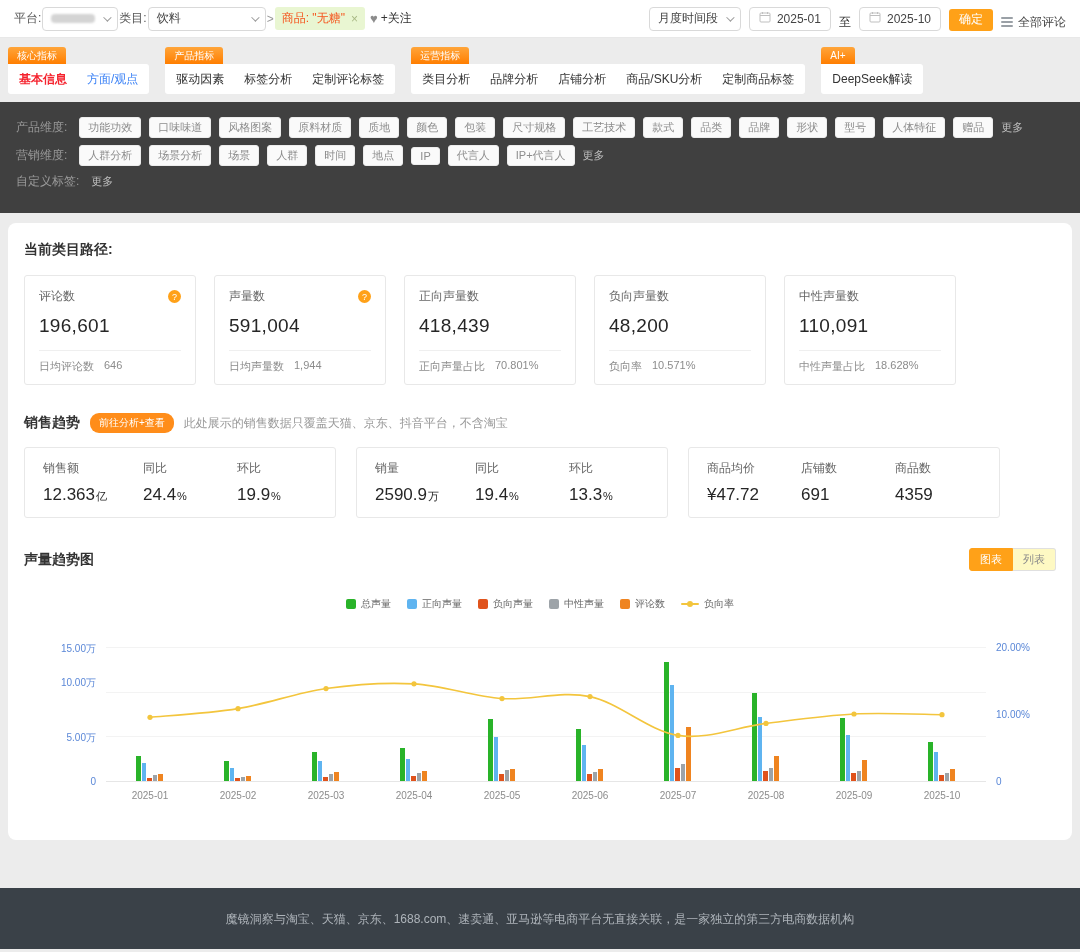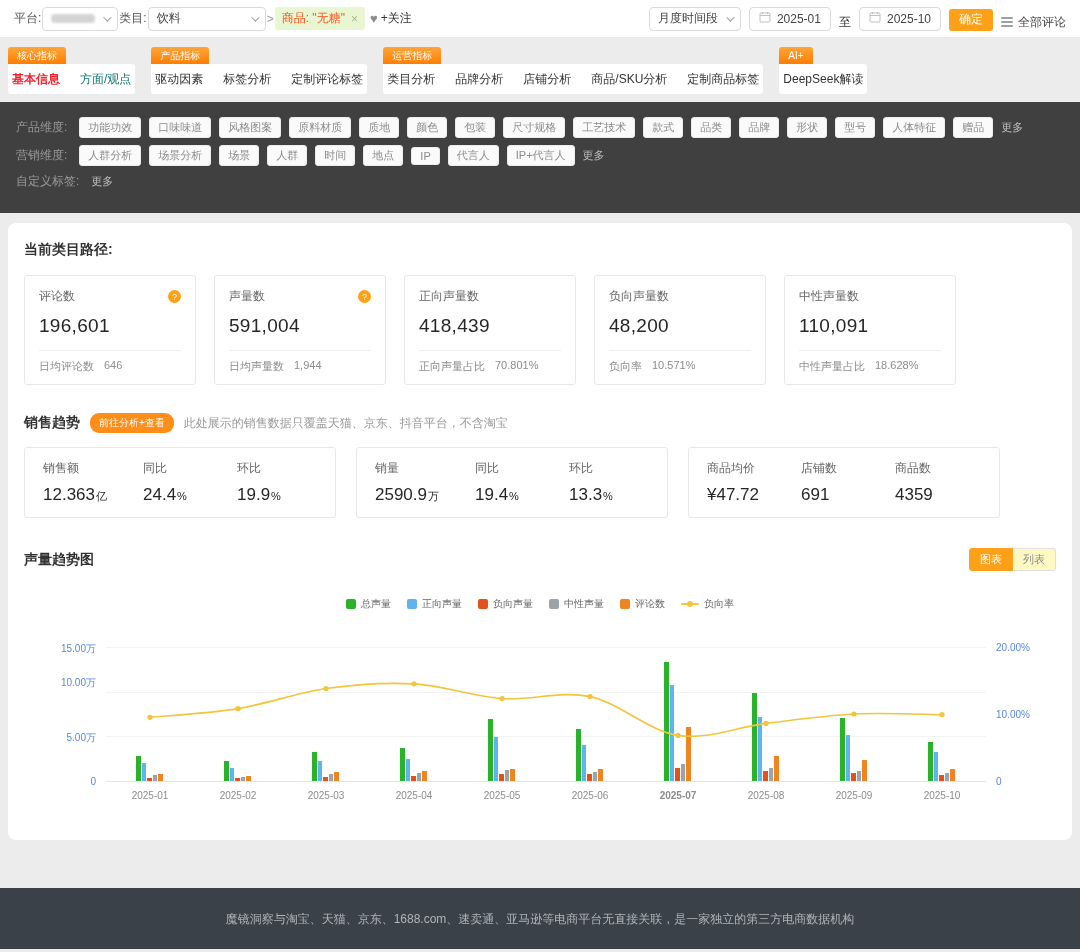--- a/index.html
+++ b/index.html
@@ -19,26 +19,26 @@
   .heart{color:#8c8c8c;font-size:13px;}
   .tb-right{margin-left:auto;display:flex;align-items:flex-end;gap:8px;}
   .datebox{display:inline-flex;align-items:center;gap:6px;border:1px solid #d9d9d9;border-radius:4px;height:24px;padding:0 9px;color:#444;cursor:pointer;}
   .btn-confirm{background:#ffa118;color:#fff;border:none;border-radius:3px;height:22px;padding:0 10px;font-size:12px;cursor:pointer;}
   .all-comments{display:inline-flex;gap:5px;align-items:center;color:#444;cursor:pointer;}
   .list-icon{display:inline-block;width:12px;}
   .list-icon i{display:block;height:2px;background:#9aa0a6;margin:2px 0;border-radius:1px;}
 
   
   .tabs-strip{display:flex;align-items:flex-end;gap:16px;padding:0 8px;margin-top:26px;}
-  .tab-group{position:relative;background:#fff;border-radius:0 3px 3px 3px;padding:0 4px;height:30px;display:flex;align-items:center;text-align:center;}
+  .tab-group{position:relative;background:#fff;border-radius:0 3px 3px 3px;padding:0 11px;height:30px;display:flex;align-items:center;text-align:center;}
   .ribbon{position:absolute;left:0;top:-17px;background:linear-gradient(180deg,#ffa53a,#ff7e00);color:#fff;font-size:10px;line-height:17px;padding:0 9px;border-radius:3px 3px 0 0;white-space:nowrap;}
   .tab-row{display:flex;gap:20px;}
   .tab{cursor:pointer;color:#333;font-size:12px;white-space:nowrap;}
   .tab.active{color:#f5222d;font-weight:bold;}
-  .tab.accent{color:#0f766e;}
+  .tab.accent{color:#3b82f6;}
 
   
   .filters{background:#404040;margin-top:8px;padding:8px 16px 16px;}
   .filter-row{display:flex;align-items:center;flex-wrap:wrap;gap:8px;margin:7px 0;}
   .filter-label{color:#999;margin-right:4px;}
   .chip{background:#fafafa;border:1px solid #ececec;color:#8c8c8c;border-radius:3px;padding:2px 8px;font-size:11px;cursor:pointer;white-space:nowrap;}
   .more{color:#bfbfbf;cursor:pointer;font-size:11px;}
 
   
   .main-card{background:#fff;border-radius:8px;margin:10px 8px 0;padding:18px 16px 26px;}
@@ -408,21 +408,21 @@
       <div class="bar" style="left: 475.75px; height: 35.7333px; background: rgb(95, 180, 240);"></div>
       <div class="bar" style="left: 481.25px; height: 6.7px; background: rgb(224, 83, 28);"></div>
       <div class="bar" style="left: 486.75px; height: 9.38px; background: rgb(157, 163, 168);"></div>
       <div class="bar" style="left: 492.25px; height: 11.6133px; background: rgb(239, 132, 32);"></div>
       <div class="xtick" style="left: 452px;">2025-06</div>
       <div class="bar" style="left: 558.25px; height: 118.813px; background: rgb(41, 179, 41);"></div>
       <div class="bar" style="left: 563.75px; height: 95.5867px; background: rgb(95, 180, 240);"></div>
       <div class="bar" style="left: 569.25px; height: 13.4px; background: rgb(224, 83, 28);"></div>
       <div class="bar" style="left: 574.75px; height: 16.9733px; background: rgb(157, 163, 168);"></div>
       <div class="bar" style="left: 580.25px; height: 53.6px; background: rgb(239, 132, 32);"></div>
-      <div class="xtick" style="left: 540px; font-weight: bold;">2025-07</div>
+      <div class="xtick" style="left: 540px;">2025-07</div>
       <div class="bar" style="left: 646.25px; height: 87.5467px; background: rgb(41, 179, 41);"></div>
       <div class="bar" style="left: 651.75px; height: 64.32px; background: rgb(95, 180, 240);"></div>
       <div class="bar" style="left: 657.25px; height: 9.82667px; background: rgb(224, 83, 28);"></div>
       <div class="bar" style="left: 662.75px; height: 13.4px; background: rgb(157, 163, 168);"></div>
       <div class="bar" style="left: 668.25px; height: 25.0133px; background: rgb(239, 132, 32);"></div>
       <div class="xtick" style="left: 628px;">2025-08</div>
       <div class="bar" style="left: 734.25px; height: 62.5333px; background: rgb(41, 179, 41);"></div>
       <div class="bar" style="left: 739.75px; height: 45.56px; background: rgb(95, 180, 240);"></div>
       <div class="bar" style="left: 745.25px; height: 8.04px; background: rgb(224, 83, 28);"></div>
       <div class="bar" style="left: 750.75px; height: 9.82667px; background: rgb(157, 163, 168);"></div>

